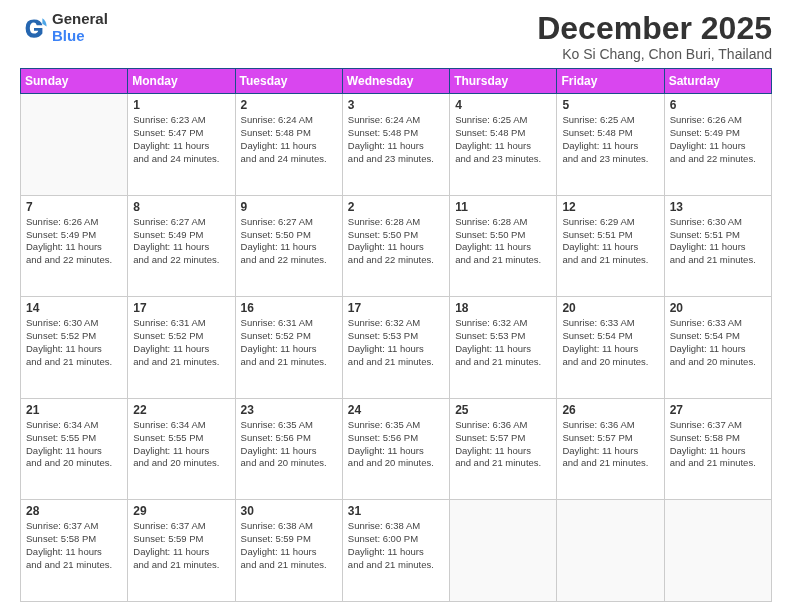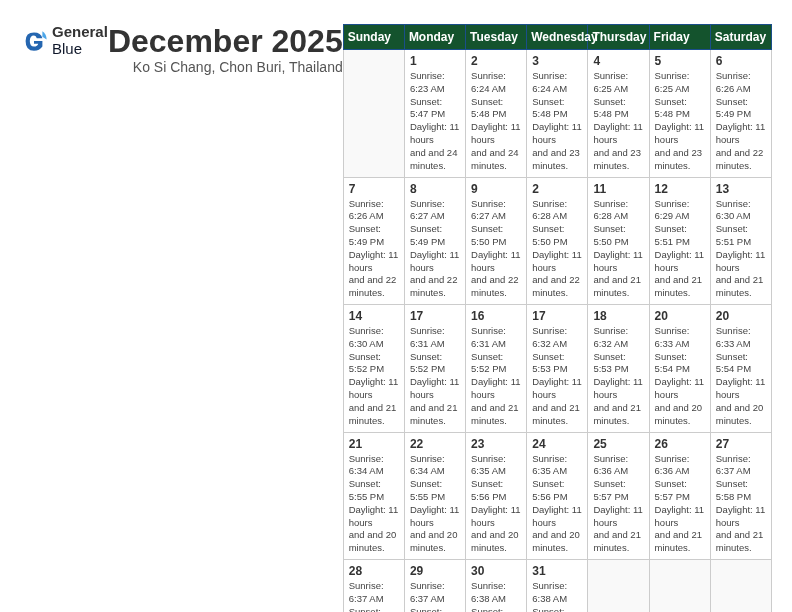--- a/index.html
+++ b/index.html
@@ -6,23 +6,23 @@
     body {
       font-family: Arial, sans-serif;
       background: #fff;
       width: 792px;
       height: 612px;
       overflow: hidden;
     }
     .page {
       width: 792px;
       height: 612px;
-      padding: 24px 20px 10px 20px;
-      display: flex;
-      flex-direction: row;
+      padding: 11px 20px 10px 20px;
+      display: flex;
+      flex-direction: column;
     }
     .header {
       display: flex;
       align-items: flex-start;
       justify-content: space-between;
       margin-bottom: 6px;
     }
     .logo {
       display: flex;
       align-items: center;
@@ -32,22 +32,22 @@
       flex-direction: column;
       line-height: 1.1;
     }
     .logo-general {
       font-size: 15px;
       font-weight: bold;
       color: #333;
     }
     .logo-blue {
       font-size: 15px;
-      font-weight: normal;
-      color: #0f172a;
+      font-weight: bold;
+      color: #3b82f6;
     }
     .logo-icon {
       width: 28px;
       height: 28px;
       margin-right: 4px;
     }
     .title-block {
       text-align: right;
     }
     .month-title {
@@ -61,21 +61,21 @@
       color: #555;
     }
     .calendar {
       flex: 1;
       border: 1px solid #ccc;
       border-collapse: collapse;
       width: 100%;
       table-layout: fixed;
     }
     .calendar th {
-      background: #14532d;
+      background: #d946ef;
       color: #fff;
       font-size: 12px;
       font-weight: bold;
       padding: 5px 4px;
       text-align: left;
       border: 1px solid #1a4e8a;
       margin-left: 12px;
     }
     .calendar td {
       border: 1px solid #ccc;

